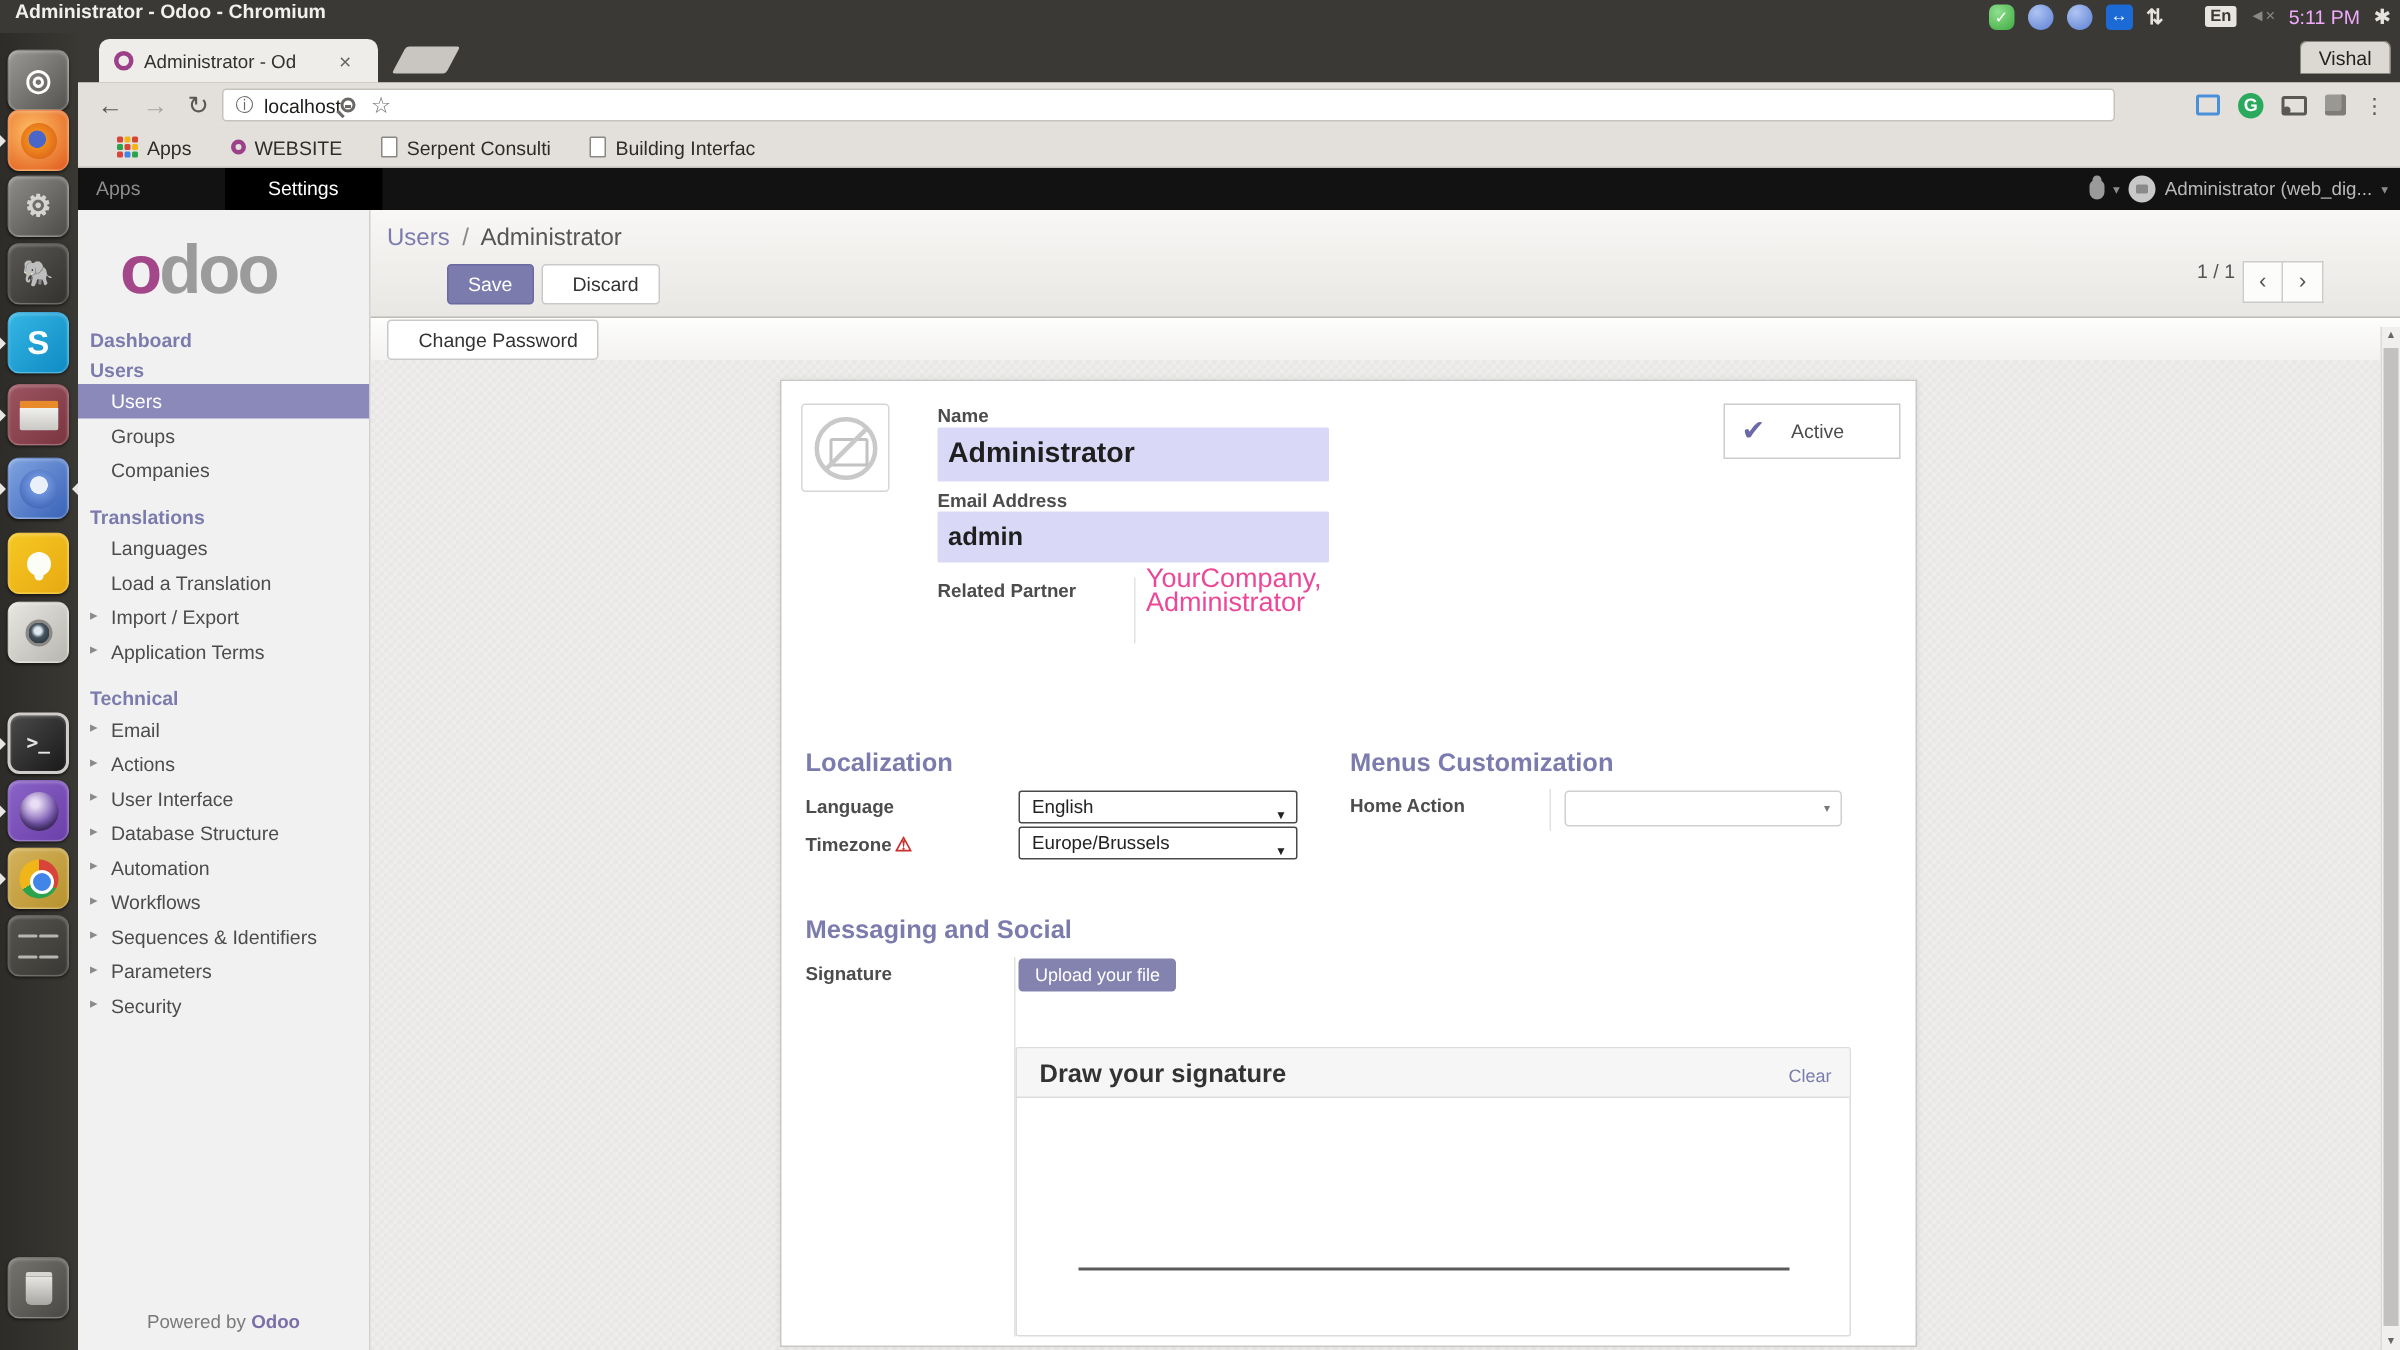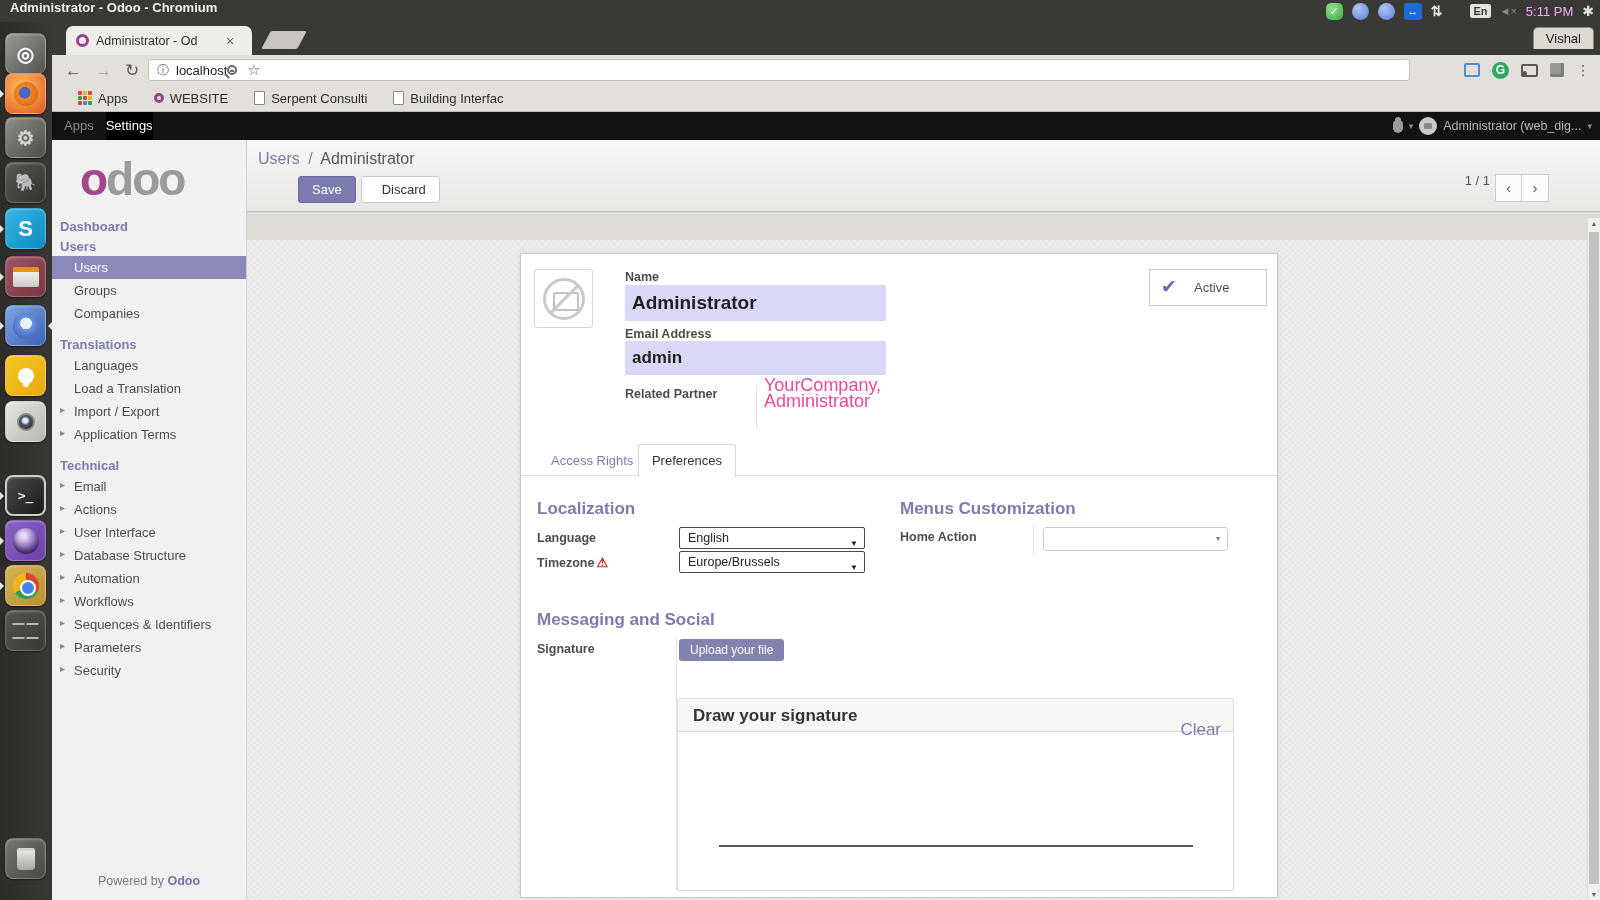--- a/index.html
+++ b/index.html
@@ -83,21 +83,21 @@
   .bm { display:flex; align-items:center; gap:6px; margin-left:26px; white-space:nowrap; }
   .bm:first-child { margin-left:26px; }
   .apps-grid { display:grid; grid-template-columns:4px 4px 4px; grid-template-rows:4px 4px 4px; gap:1px; }
   .apps-grid i { border-radius:1px; }
   .ring-icon { width:10px; height:10px; border-radius:50%; border:3px solid #9C4189; }
   .doc-icon { width:11px; height:14px; background:#fff; border:1px solid #8A8884; border-radius:1px; }
 
   
   .onav { position:absolute; left:52px; top:112px; width:1548px; height:28px; background:#121212; display:flex; align-items:center; font-size:13px; }
   .onav .m-apps { color:#8C8C8C; padding:0 12px; line-height:28px; }
-  .onav .m-settings { color:#FFFFFF; background:#000; padding:0 0; line-height:28px; }
+  .onav .m-settings { color:#FFFFFF; background:#000; padding:0 29px; line-height:28px;margin-left:44px; }
   .onav-right { position:absolute; right:8px; top:0; height:28px; display:flex; align-items:center; gap:6px; color:#B8B8B8; font-size:12.5px; }
   .bug { width:10px; height:13px; background:#9A9A9A; border-radius:5px 5px 6px 6px; position:relative; }
   .bug::before { content:""; position:absolute; top:-3px; left:2px; width:6px; height:5px; background:#9A9A9A; border-radius:3px 3px 0 0; }
   .caret { color:#8C8C8C; font-size:9px; }
   .o-avatar { width:18px; height:18px; border-radius:50%; background:#C8C8C8; display:flex; align-items:center; justify-content:center; }
   .o-avatar i { width:8px; height:6px; background:#8A8A8A; border-radius:1px; }
 
   
   .osidebar { position:absolute; left:52px; top:140px; width:195px; height:760px; background:#F1F1F1; border-right:1px solid #CFCFCF; }
   .ologo { margin:16px 0 10px 28px; font-size:46px; font-weight:bold; letter-spacing:-2px; line-height:1; }
@@ -166,21 +166,21 @@
   .oselect .sel-caret { position:absolute; right:6px; top:6px; font-size:8px; color:#222; }
   .warn { color:#C9302C; font-size:13px; margin-left:2px; }
   .combo { position:absolute; left:522px; top:273px; width:185px; height:24px; background:#fff; border:1px solid #CFCFCF; border-radius:3px; }
   .combo .sel-caret { position:absolute; right:7px; top:6px; font-size:8px; color:#777; }
 
   .upload-btn { position:absolute; left:157px; top:385px; background:#8482AE; color:#fff; font-size:12px; padding:4px 11px; border-radius:3px; }
   .sig-wrap { position:absolute; left:155px; top:384px; width:557px; height:253px; border-left:1px solid #E2E2E2; }
   .sig-panel { position:absolute; left:0px; top:60px; width:557px; height:193px; border:1px solid #DCDCDC; border-radius:2px; background:#fff; }
   .sig-head { height:33px; background:#F6F6F6; border-bottom:1px solid #DCDCDC; position:relative; }
   .sig-title { position:absolute; left:15px; top:7px; font-size:17px; font-weight:bold; color:#333; }
-  .sig-clear { position:absolute; right:12px; top:21px; font-size:17px; color:#7C7BAD; }
+  .sig-clear { position:absolute; right:12px; top:11px; font-size:12px; color:#7C7BAD; }
   .sig-line { position:absolute; left:41px; top:146px; width:474px; border-top:2px solid #5A5A5A; }
 </style>
 </head>
 <body>
 
 <div class="screen">
 
   <div class="titlebar">
     <span class="wtitle">Administrator - Odoo - Chromium</span>
     <div class="tray">
@@ -361,20 +361,23 @@
         <span class="btn btn-primary">Save</span>
         <span class="btn btn-default">Discard</span>
       </div>
       <span class="pager">1 / 1</span>
       <div class="pager-btns">
         <span class="pager-btn">‹</span>
         <span class="pager-btn">›</span>
       </div>
     </div>
 
+    <div class="cstrip">
+      <span class="btn btn-default">Change Password</span>
+    </div>
 
     <div class="cmain">
       <div class="sheet">
 
         <div class="avatarbox">
           <div class="nocam"></div>
         </div>
 
         <span class="flabel" style="left:104px; top:16px">Name</span>
         <div class="finput name-input">Administrator</div>
@@ -384,24 +387,20 @@
 
         <span class="flabel" style="left:104px; top:133px">Related Partner</span>
         <span class="fsep" style="left:235px; top:131px; height:44px"></span>
         <div class="rp-value">YourCompany, Administrator</div>
 
         <div class="activebox">
           <span class="chk">✔</span>
           <span class="lbl">Active</span>
         </div>
 
-        <div class="tabrow">
-          <span class="tab-link">Access Rights</span>
-          <span class="tab-active">Preferences</span>
-        </div>
 
         <span class="sec-h" style="left:16px; top:245px">Localization</span>
         <span class="flabel" style="left:16px; top:277px">Language</span>
         <div class="oselect" style="left:158px; top:273px">
           <span>English</span>
           <span class="sel-caret">▼</span>
         </div>
         <span class="flabel" style="left:16px; top:301px"><span>Timezone</span><span class="warn">⚠</span></span>
         <div class="oselect" style="left:158px; top:297px">
           <span>Europe/Brussels</span>

